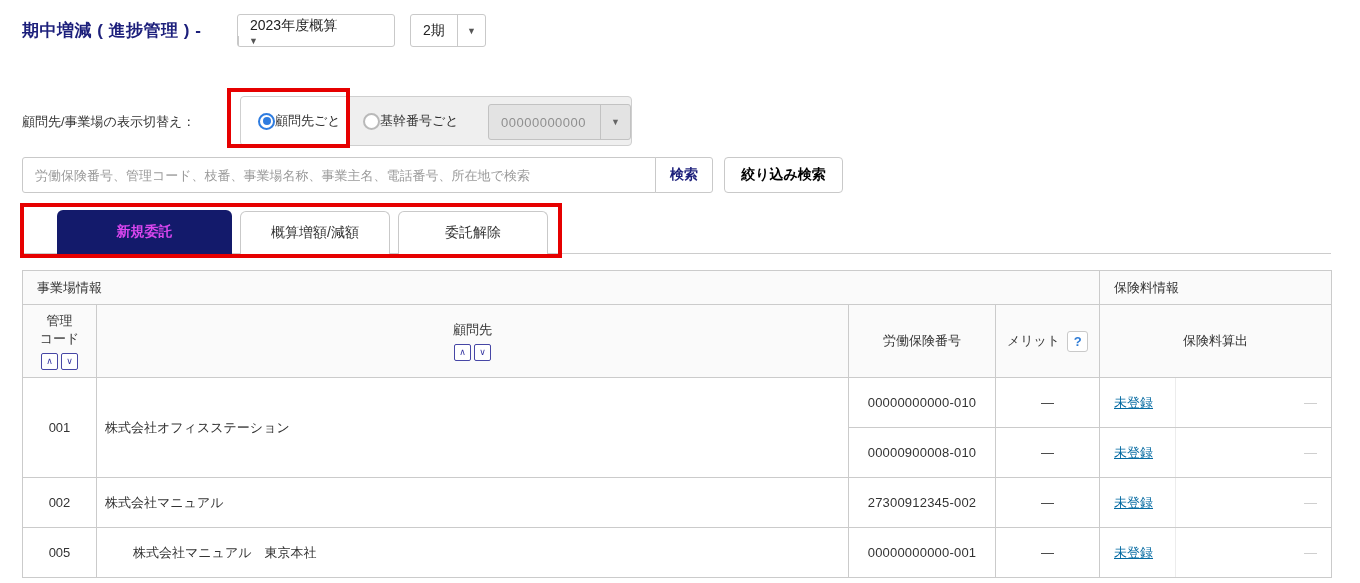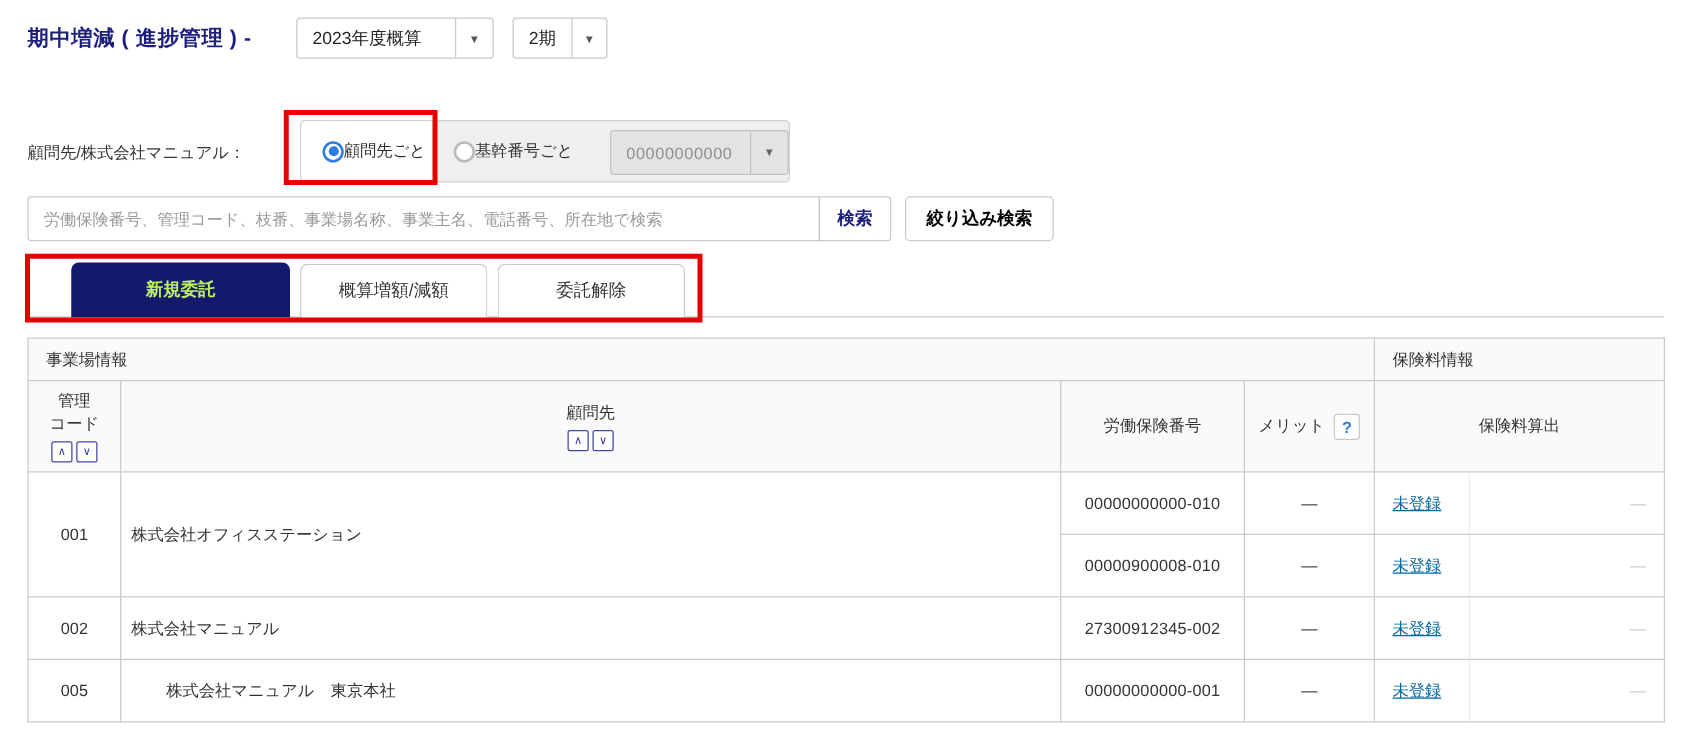--- a/index.html
+++ b/index.html
@@ -5,21 +5,21 @@
   * { margin:0; padding:0; box-sizing:border-box; }
   html,body { background:#fff; }
   body { font-family:"Liberation Sans","DejaVu Sans",sans-serif; color:#333; }
   .page { position:relative; width:1360px; height:583px; background:#fff; overflow:hidden; }
 
   
   .page-title { position:absolute; left:22px; top:19px; font-size:17px; font-weight:bold; color:#1c1f7b; letter-spacing:.5px; }
   .select-box { position:absolute; height:33px; background:#fff; border:1px solid #c9c9c9; border-radius:3px; display:flex; align-items:stretch; cursor:pointer; }
   .select-box .sel-text { display:flex; align-items:center; padding:0 12px; font-size:14px; color:#222; flex:1; white-space:nowrap; }
   .select-box .sel-arrow { width:30px; border-left:1px solid #c9c9c9; display:flex; align-items:center; justify-content:center; font-size:9px; color:#555; }
-  .sel-year { left:237px; top:14px; width:158px; }
+  .sel-year { left:237px; top:14px; width:158px;flex-direction:column; }
   .sel-term { left:410px; top:14px; width:76px; }
 
   
   .switch-label { position:absolute; left:22px; top:113px; font-size:13px; color:#333; }
   .switch-panel { position:absolute; left:240px; top:96px; width:392px; height:50px; background:#efefef; border:1px solid #cfcfcf; border-radius:4px; }
   .seg-selected { position:absolute; left:0; top:0; width:108px; height:48px; background:#fff; border-radius:4px 0 0 4px; }
   .radio-item { position:absolute; top:0; height:48px; display:flex; align-items:center; cursor:pointer; }
   .radio-item .r-circle { width:17px; height:17px; border-radius:50%; background:#fff; border:2px solid #b9b9b9; position:relative; flex:none; }
   .radio-item.checked .r-circle { border-color:#2e7ce0; }
   .radio-item.checked .r-circle::after { content:""; position:absolute; left:50%; top:50%; width:8px; height:8px; margin:-4px 0 0 -4px; border-radius:50%; background:#2e7ce0; }
@@ -32,21 +32,21 @@
 
   
   .search-input { position:absolute; left:22px; top:157px; width:634px; height:36px; border:1px solid #c9c9c9; border-radius:3px 0 0 3px; padding:4px 12px; font-size:13px; color:#333; font-family:inherit; }
   .search-input::placeholder { color:#9a9a9a; }
   .btn-search { position:absolute; left:655px; top:157px; width:58px; height:36px; background:#fff; border:1px solid #c9c9c9; border-radius:0 3px 3px 0; font-size:14px; font-weight:bold; color:#1c1f7b; font-family:inherit; cursor:pointer; }
   .btn-filter { position:absolute; left:724px; top:157px; width:119px; height:36px; background:#fff; border:1px solid #c9c9c9; border-radius:4px; font-size:14px; font-weight:bold; color:#000000; font-family:inherit; cursor:pointer; }
 
   
   .tab-line { position:absolute; left:22px; top:253px; width:1309px; height:1px; background:#cccccc; }
   .tab { position:absolute; top:210px; height:44px; display:flex; align-items:center; justify-content:center; font-size:14px; border-radius:6px 6px 0 0; cursor:pointer; }
-  .tab-active { left:57px; width:175px; background:#131a6b; color:#bef264; font-weight:bold; }
+  .tab-active { left:57px; width:175px; background:#131a6b; color:#d946ef; font-weight:bold; }
   .tab-plain { background:#fff; border:1px solid #c9c9c9; border-bottom:none; color:#333; height:43px; top:211px; }
   .tab2 { left:240px; width:150px; }
   .tab3 { left:398px; width:150px; }
 
   
   .tbl { position:absolute; left:22px; top:270px; width:1309px; border-collapse:collapse; table-layout:fixed; }
   .tbl th, .tbl td { border:1px solid #cbcbcb; font-weight:normal; font-size:13px; color:#333; }
   .tbl thead th { background:#fafafa; }
   .group-row th { height:34px; text-align:left; padding-left:14px; }
   .colhead-row th { height:73px; text-align:center; vertical-align:middle; }
@@ -83,21 +83,21 @@
   <div class="select-box sel-year">
     <span class="sel-text">2023年度概算</span>
     <span class="sel-arrow">▼</span>
   </div>
 
   <div class="select-box sel-term">
     <span class="sel-text">2期</span>
     <span class="sel-arrow">▼</span>
   </div>
 
-  <div class="switch-label">顧問先/株式会社マニュアル：</div>
+  <div class="switch-label">顧問先/事業場の表示切替え：</div>
 
   <div class="switch-panel">
     <div class="seg-selected"></div>
 
     <div class="radio-item radio-client checked">
       <span class="r-circle"></span>
       <span class="r-label">顧問先ごと</span>
     </div>
 
     <div class="radio-item radio-base">

